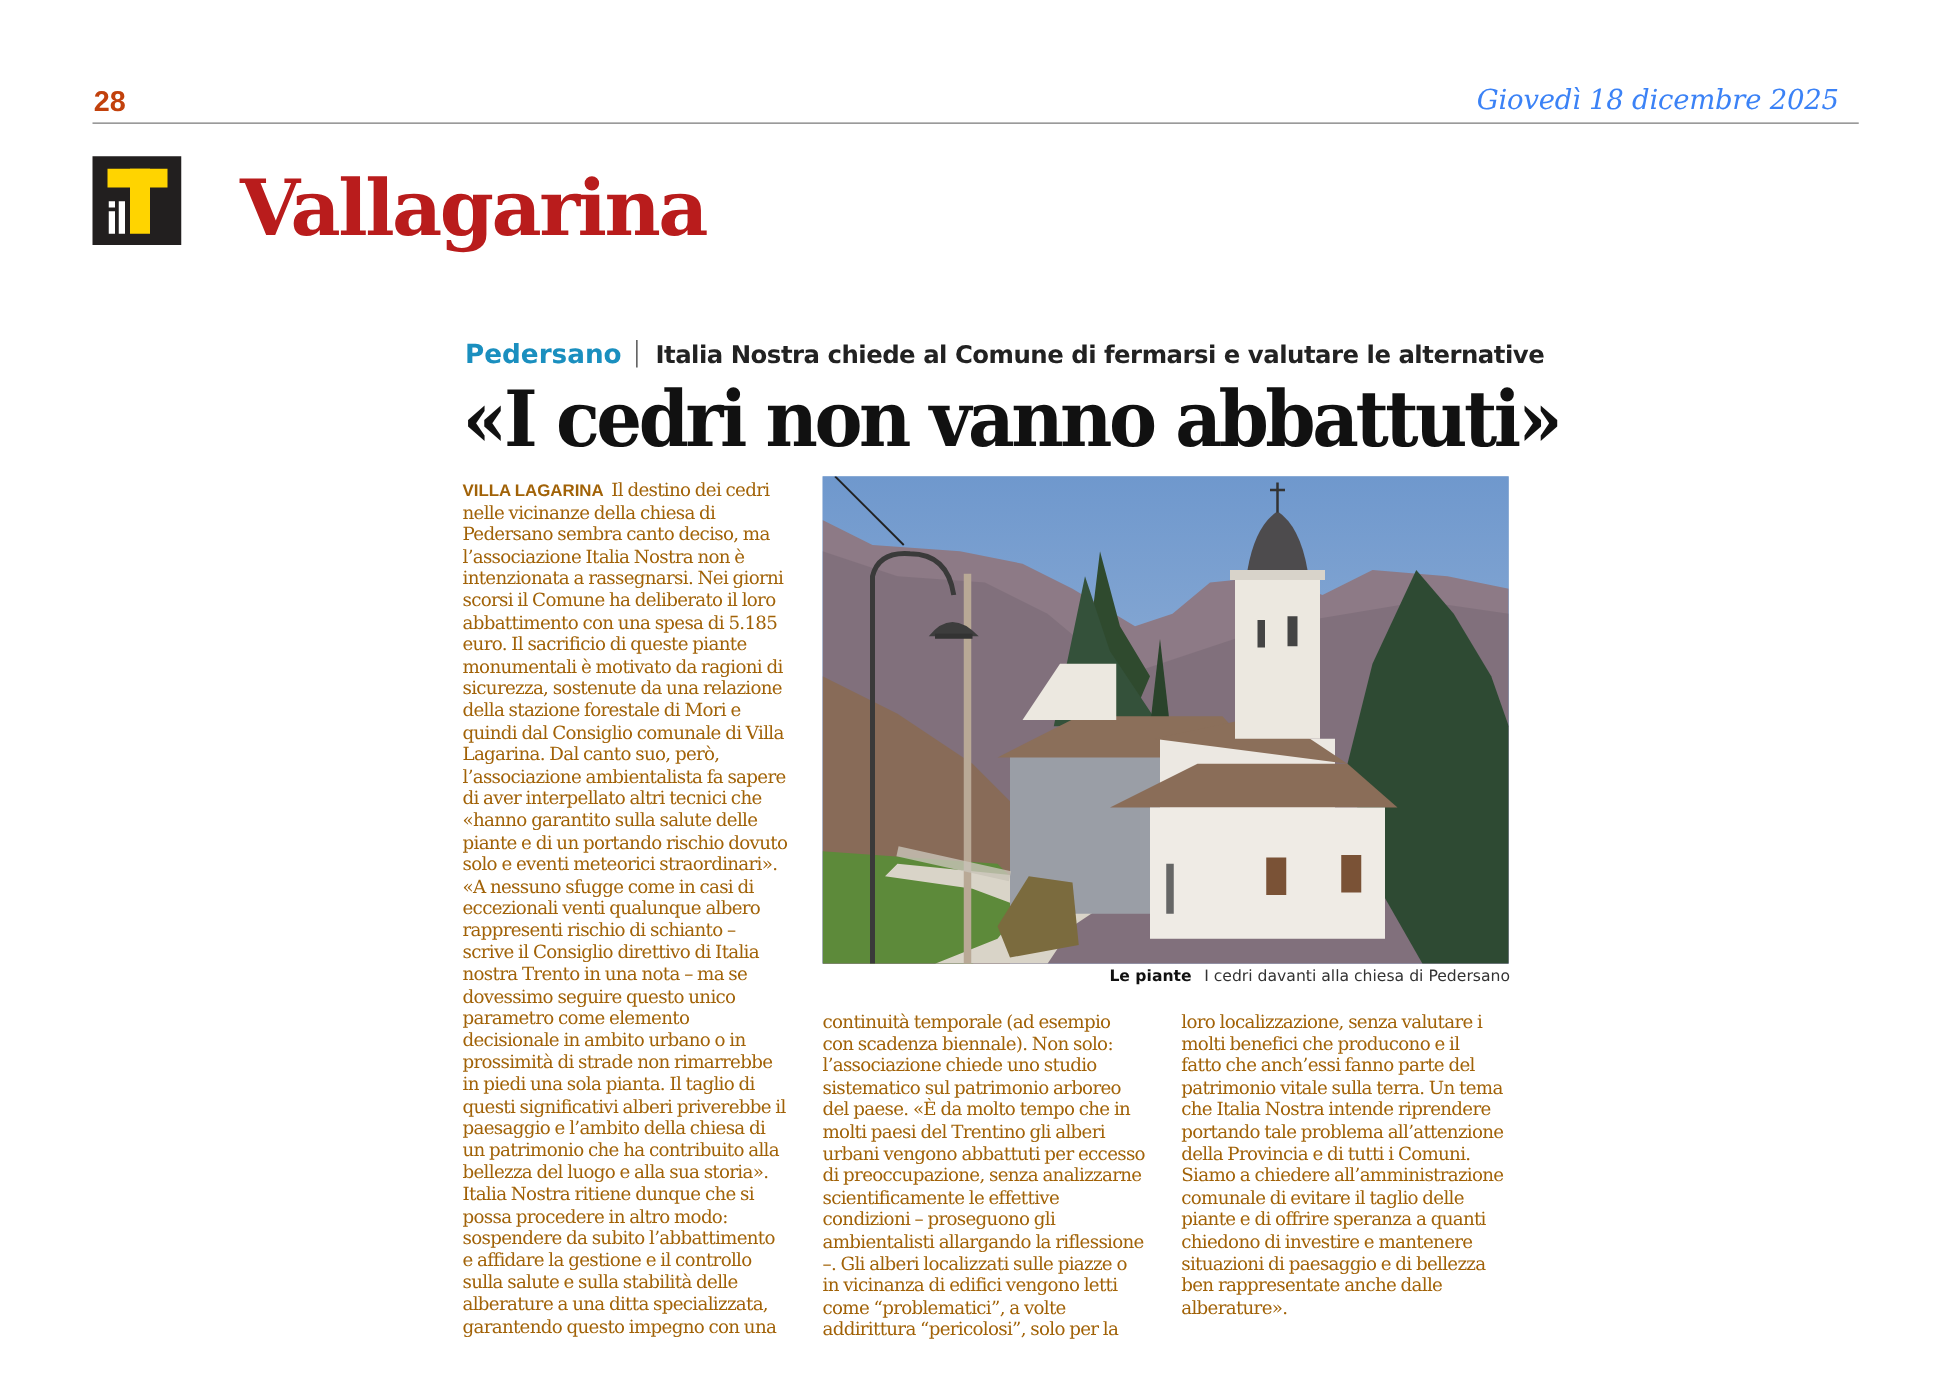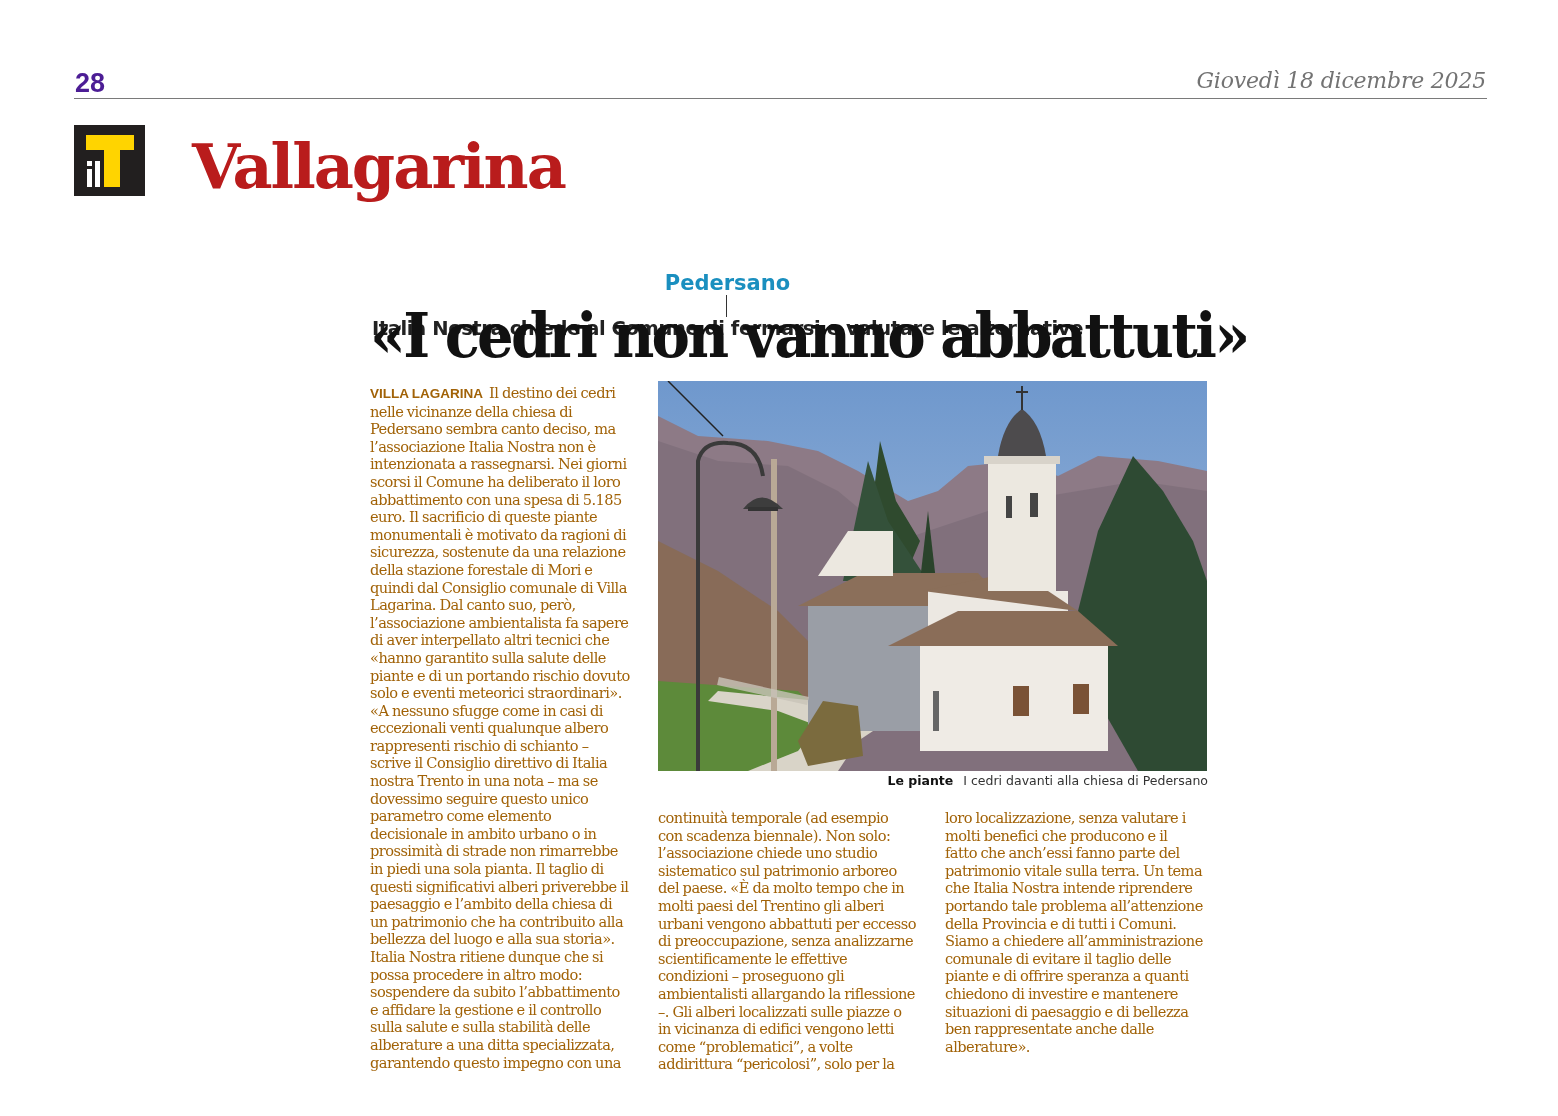--- a/index.html
+++ b/index.html
@@ -1,32 +1,32 @@
 <!DOCTYPE html>
 <html><head>
 <meta charset="utf-8">
 <style>
   html, body { margin: 0; padding: 0; background: #ffffff; }
   body { width: 1558px; height: 1116px; position: relative; overflow: hidden; font-family: "Liberation Serif", serif; color: #1a1a1a; }
   .abs { position: absolute; }
 
-  .page-number { left: 75px; top: 68px; font-family: "Liberation Sans", sans-serif; font-weight: bold; font-size: 27px; color: #4c1d95; }
-  .page-date { right: 72px; top: 68px; font-family: "DejaVu Serif", serif; font-style: italic; font-size: 22px; color: #737373; letter-spacing: -0.2px; }
+  .page-number { left: 75px; top: 68px; font-family: "Liberation Sans", sans-serif; font-weight: bold; font-size: 23px; color: #c2410c; }
+  .page-date { right: 87px; top: 68px; font-family: "DejaVu Serif", serif; font-style: italic; font-size: 22px; color: #3b82f6; letter-spacing: -0.2px; }
   .header-rule { left: 74px; top: 98px; width: 1413px; height: 1px; background: #7a7a7a; }
 
   .logo { left: 74px; top: 125px; width: 71px; height: 71px; background: #221f1f; }
   .logo .t-top { position: absolute; left: 12px; top: 10px; width: 48px; height: 15px; background: #ffd400; }
   .logo .t-stem { position: absolute; left: 30px; top: 10px; width: 16px; height: 52px; background: #ffd400; }
   .logo .il-i-dot { position: absolute; left: 13px; top: 36px; width: 5px; height: 5px; background: #fff; }
   .logo .il-i { position: absolute; left: 13px; top: 44px; width: 5px; height: 18px; background: #fff; }
   .logo .il-l { position: absolute; left: 21px; top: 36px; width: 5px; height: 26px; background: #fff; }
 
   .section-title { left: 192px; top: 130px; font-family: "DejaVu Serif", serif; font-weight: bold; font-size: 62px; color: #b91c1c; letter-spacing: -2px; }
 
-  .kicker { left: 372px; top: 271px; font-size: 21px; font-family: "Liberation Sans", sans-serif; display: flex; align-items: center; white-space: nowrap; flex-direction: column; }
+  .kicker { left: 372px; top: 271px; font-size: 21px; font-family: "Liberation Sans", sans-serif; display: flex; align-items: center; white-space: nowrap; }
   .kicker .place { font-weight: bold; color: #1a8fbf; font-family: "DejaVu Sans", sans-serif; font-size: 21px; }
   .kicker .sep { display: inline-block; width: 1px; height: 22px; background: #333; margin: 0 14px 0 12px; }
   .kicker .sub { color: #222; font-family: "DejaVu Sans", sans-serif; font-size: 19.5px; letter-spacing: -0.4px; font-weight: bold; }
 
   .headline { left: 370px; top: 298px; font-family: "DejaVu Serif", serif; font-weight: bold; font-size: 62px; color: #111; letter-spacing: -3px; line-height: 76px; white-space: nowrap; transform: scaleX(0.93); transform-origin: left top; }
 
   .col { font-family: "DejaVu Serif", serif; font-size: 14.6px; line-height: 17.6px; color: #a16207; letter-spacing: -0.55px; word-spacing: -0.5px; }
   .col .line { white-space: nowrap; display: block; }
   .col1 { left: 370px; top: 384px; width: 270px; }
   .col2 { left: 658px; top: 809px; width: 275px; }

